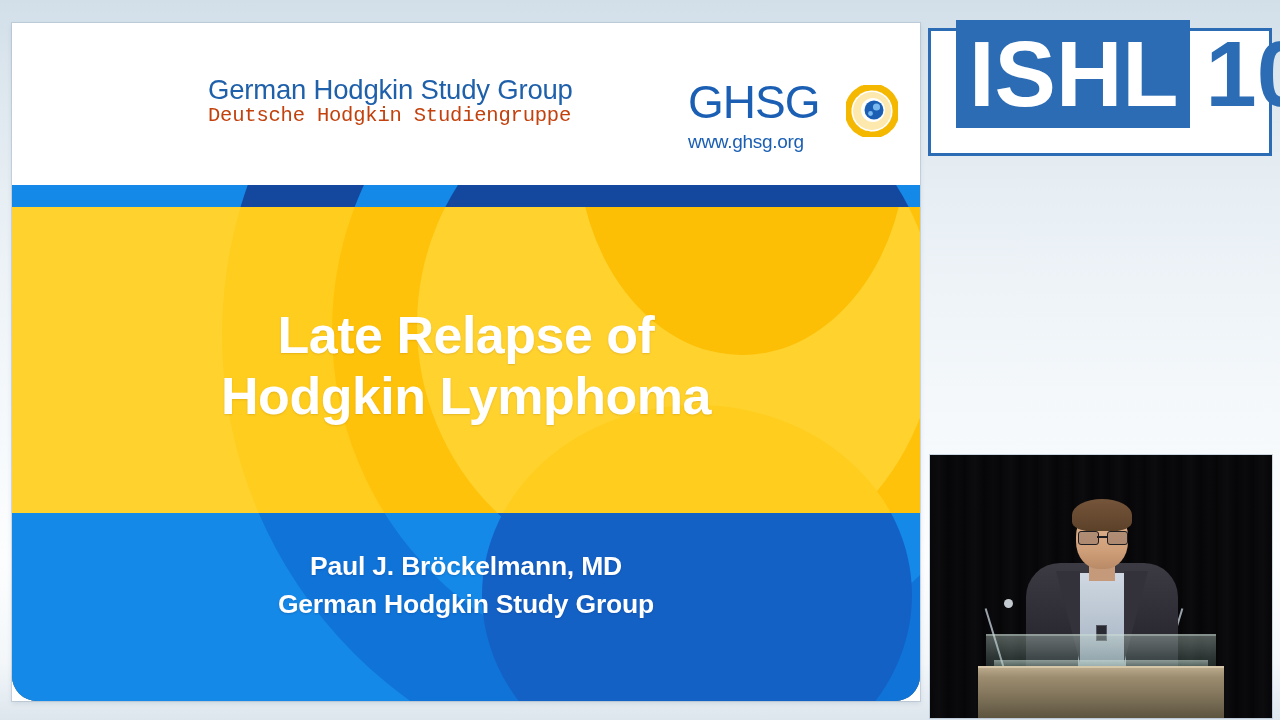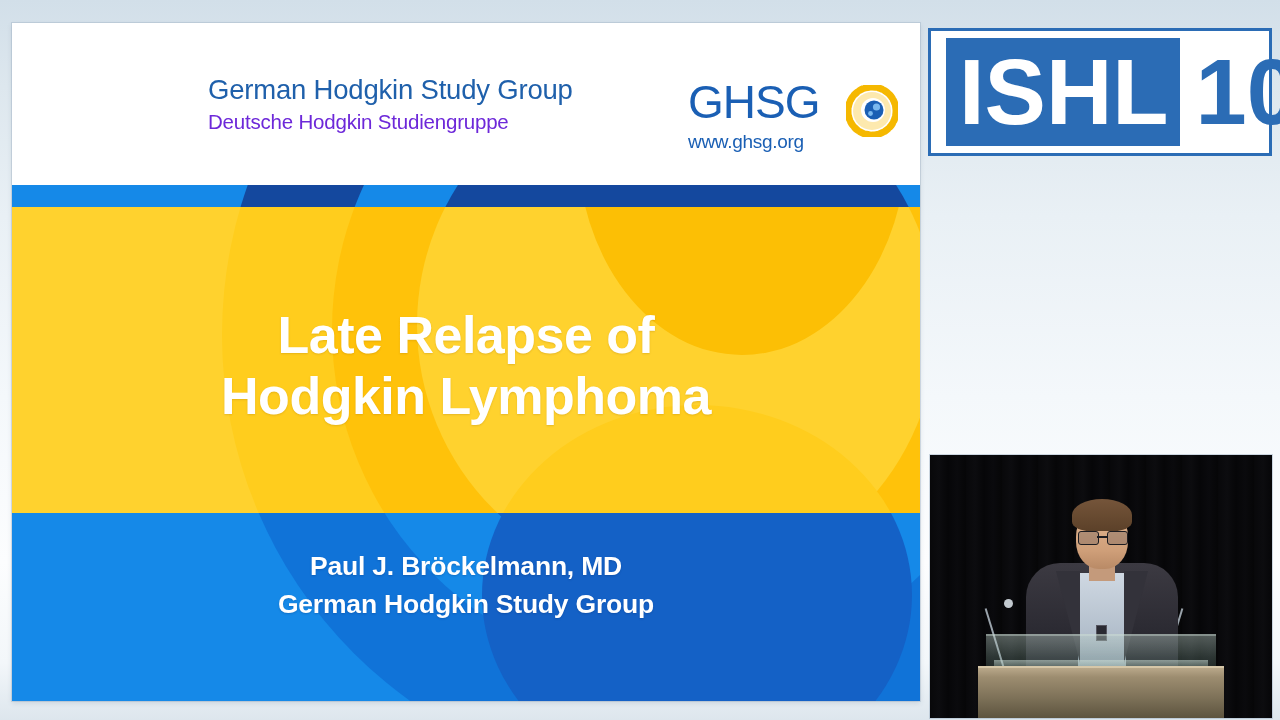--- a/index.html
+++ b/index.html
@@ -56,23 +56,24 @@
     font-weight: 400;
     letter-spacing: -0.2px;
     color: #1f60ab;
     white-space: nowrap;
   }
   #ghsg-wordmark .line2 {
     display: block;
     font-size: 20.5px;
     font-weight: 400;
     letter-spacing: -0.2px;
-    color: #6d28d9;
+    color: #c2410c;
     white-space: nowrap;
-    margin-top: 8px;
+    margin-top: 2px;
+    font-family: Liberation Mono, monospace;
   }
 
   #ghsg-mark {
     position: absolute;
     left: 672px;
     top: 42px;
     width: 220px;
     height: 85px;
     margin-top: 18px;
   }
@@ -119,20 +120,21 @@
   
   #slide-body {
     position: absolute;
     left: 0;
     top: 162px;
     width: 908px;
     height: 516px;
     overflow: hidden;
     background: #ffc20a;
     z-index: 1;
+    border-radius: 25px;
   }
   #slide-body .half-bottom {
     position: absolute;
     left: 0;
     top: 328px;
     width: 908px;
     height: 188px;
     background: #1461c6;
   }
   .ring-clip-top {
@@ -187,22 +189,22 @@
   #ishl-panel {
     position: absolute;
     left: 928px;
     top: 28px;
     width: 344px;
     height: 128px;
     background: #ffffff;
     border: 3px solid #2b6cb5;
     box-sizing: border-box;
     display: flex;
-    align-items: center;
-    padding: 15px;
+    align-items: flex-end;
+    padding: 25px;
   }
   #ishl-mark {
     background: #2b6cb5;
     color: #ffffff;
     font-size: 92px;
     font-weight: bold;
     letter-spacing: 0px;
     line-height: 108px;
     padding: 0 11px 0 13px;
     display: inline-block;

